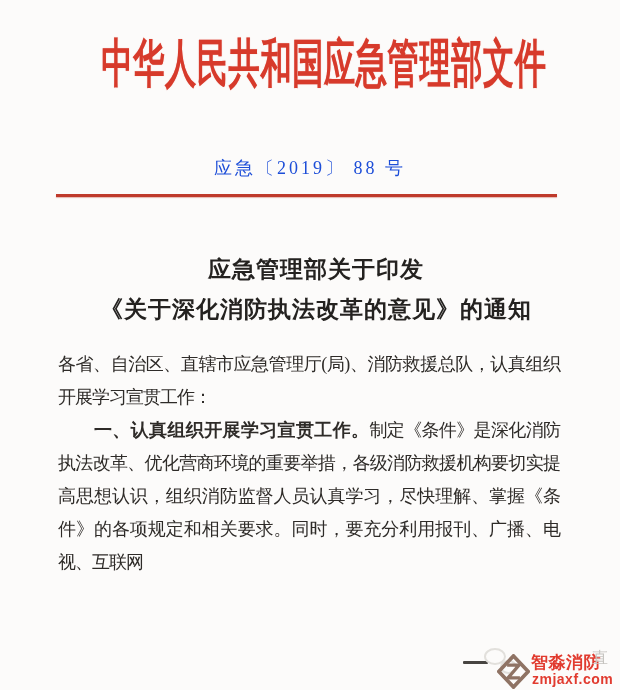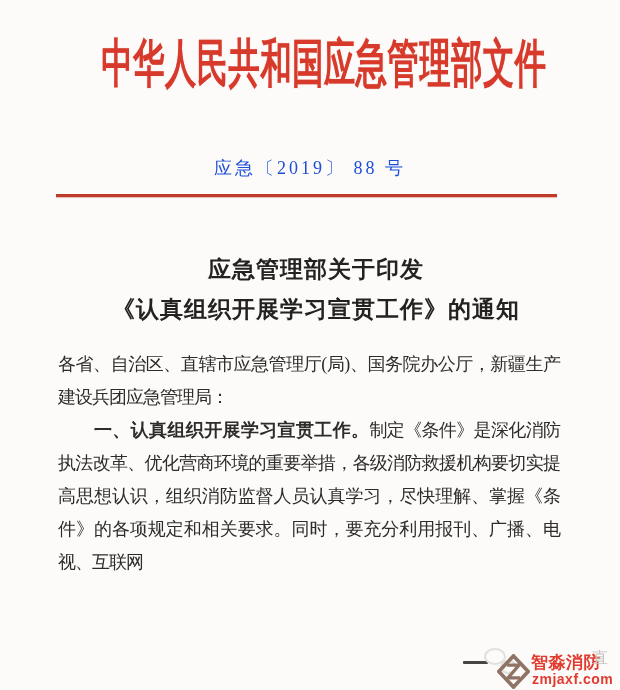--- a/index.html
+++ b/index.html
@@ -143,25 +143,25 @@
   <div class="org-title-wrap">
     <span class="org-title">中华人民共和国应急管理部文件</span>
   </div>
 
   <div class="doc-number">应急〔2019〕 88 号</div>
 
   <div class="red-rule"></div>
 
   <div class="doc-title">
     <div>应急管理部关于印发</div>
-    <div>《认真组织开展学习宣贯工作》的通知</div>
+    <div>《关于深化消防执法改革的意见》的通知</div>
   </div>
 
   <div class="body-text">
-    <p>各省、自治区、直辖市应急管理厅(局)、国务院办公厅，新疆生产建设兵团应急管理局：</p>
+    <p>各省、自治区、直辖市应急管理厅(局)、消防救援总队，认真组织开展学习宣贯工作：</p>
     <p class="indent"><span class="bold-lead">一、认真组织开展学习宣贯工作。</span><span>制定《条件》是深化消防执法改革、优化营商环境的重要举措，各级消防救援机构要切实提高思想认识，组织消防监督人员认真学习，尽快理解、掌握《条件》的各项规定和相关要求。同时，要充分利用报刊、广播、电视、互联网</span></p>
   </div>
 
   <div class="page-number-dash"></div>
 
   <div class="smudge smudge-1"></div>
   <div class="smudge smudge-2"></div>
 
   <svg class="logo" viewBox="0 0 36 38">
     <path d="M18 2 L34 19 L18 36 L2 19 Z" fill="none" stroke="#8f7364" stroke-width="4"></path>

